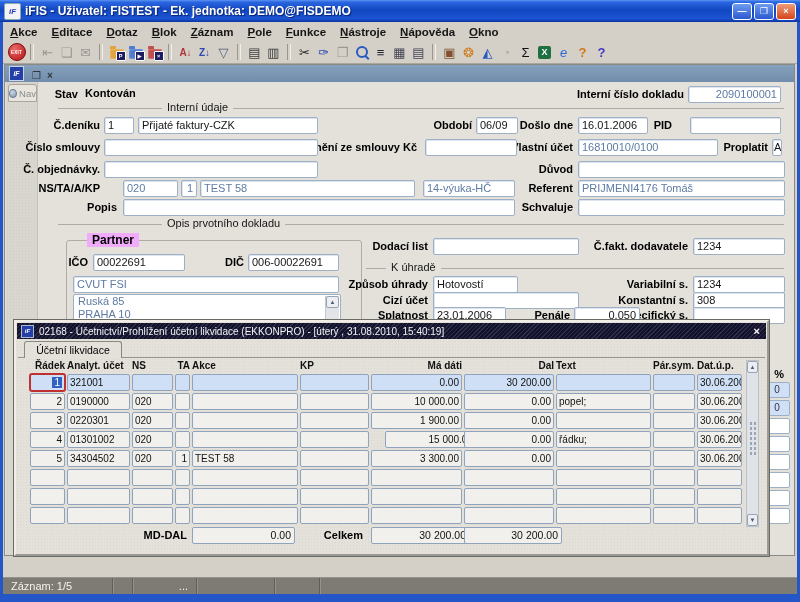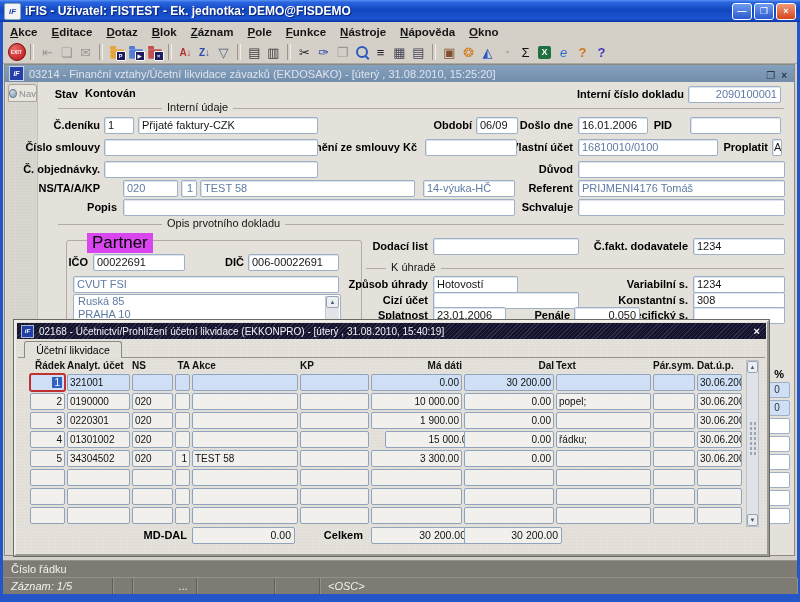--- a/index.html
+++ b/index.html
@@ -61,21 +61,21 @@
   .fld{position:absolute;height:15px;background:#fff;border:1px solid #9db0c6;border-radius:2px;
     font-size:11px;line-height:15px;padding:0 3px;color:#151515;white-space:nowrap;overflow:hidden;z-index:2;
     box-shadow:inset 1px 1px 0 rgba(160,178,202,.35);}
   .fld.blue{color:#5e7ba3;}
   .fld.right{text-align:right;}
   .fld.center{text-align:center;padding:0 1px;}
   .statictext{position:absolute;font-size:11px;font-weight:bold;color:#000;z-index:2;white-space:nowrap;}
   .grp{position:absolute;border-top:1px solid #b0aca4;z-index:1;}
   .grp-label{position:absolute;top:-8px;left:104px;background:#e4e1db;padding:0 5px;font-size:11px;color:#151515;white-space:nowrap;}
   .pbox{position:absolute;border:1px solid #b0aca4;border-radius:3px;z-index:1;}
-  .pbox-label{position:absolute;top:-8px;left:20px;background:#d946ef;padding:0 5px;font-size:17px;font-weight:normal;}
+  .pbox-label{position:absolute;top:-8px;left:20px;background:#f0abfc;padding:0 5px;font-size:12px;font-weight:bold;}
   .addr{position:absolute;left:73px;top:294px;width:266px;height:55px;background:#fff;border:1px solid #9db0c6;border-radius:2px;z-index:2;}
   .addr-line{font-size:11px;color:#5e7ba3;padding:0 4px;line-height:13px;white-space:nowrap;}
   .mini-sb{position:absolute;right:1px;top:1px;width:13px;height:52px;background:#e2e4e8;border-left:1px solid #c0c8d2;}
   .sb-btn{width:13px;height:12px;background:#eceef2;border:1px solid #98a4b4;border-radius:2px;box-sizing:border-box;
     font-size:6px;color:#4a5a74;display:flex;align-items:center;justify-content:center;}
   .side-box{position:absolute;height:14px;width:24px;background:#fff;border:1px solid #9db0c6;border-radius:2px;
     font-size:10px;line-height:14px;text-align:center;color:#334;z-index:2;}
   .side-box.sel{background:#cfe0f6;}
 
   
@@ -104,21 +104,21 @@
     font-size:10.5px;line-height:15px;padding:0 3px;text-align:right;color:#111;}
   .vsb{position:absolute;left:730px;top:38px;width:13px;height:167px;background:#dfe2e6;border:1px solid #b8c0ca;box-sizing:border-box;}
   .vsb .sb-btn{position:absolute;left:0;width:11px;}
   .vsb-thumb{position:absolute;left:2px;top:60px;width:7px;height:34px;
     background-image:radial-gradient(#9aa6b4 1px,transparent 1px);background-size:4px 5px;}
 
   
   .sbar{position:absolute;left:3px;width:794px;height:16px;background:#7d7b73;color:#f4f2ec;font-size:11px;
     display:flex;align-items:center;z-index:40;border-top:1px solid #94918a;}
   #status1{top:560px;}
-  #status2{top:577px;font-style:italic;}
+  #status2{top:577px;}
   .seg{height:100%;display:flex;align-items:center;border-right:1px solid #5f5e57;box-shadow:1px 0 0 #94918a;
     padding:0 8px;box-sizing:border-box;white-space:nowrap;}
   .seg.end{justify-content:flex-end;}
 </style>
 </head>
 <body>
 
 <div id="page">
 
   <div class="b-side" style="left:0;top:22px;width:3px;height:572px;"></div>
@@ -242,21 +242,20 @@
         <span class="g" style="color: rgb(208, 120, 24); font-weight: bold;">?</span>
       </div>
       <div class="ticon">
         <span class="g" style="color: rgb(68, 54, 192); font-weight: bold;">?</span>
       </div>
     </div>
 
   <div id="docwin">
     <div class="doc-title">
       <span class="doc-ico">iF</span>
-      <span class="doc-title-text">03214 - Finanční vztahy/Účetní likvidace závazků (EKDOSAKO) - [úterý , 31.08.2010, 15:25:20]</span>
       <span class="docbtns"><span class="doc-btn">❐</span><span class="doc-btn">×</span></span>
     </div>
     <div class="nav-strip">
       <div class="nav-btn">
         <span class="nav-dot"></span>
         <span>Nav</span>
       </div>
     </div>
   </div>
 
@@ -473,24 +472,20 @@
     <div class="dlg-fld" style="left:355px;top:205px;width:91px;">30 200.00</div>
     <div class="dlg-fld" style="left:448px;top:205px;width:90px;">30 200.00</div>
 
     <div class="vsb">
       <div class="sb-btn" style="top:0;">▲</div>
       <div class="vsb-thumb"></div>
       <div class="sb-btn" style="bottom:0;">▼</div>
     </div>
   </div>
 
-  <div class="sbar" id="status1">
-    <span style="padding-left:8px;">Číslo řádku</span>
-  </div>
   <div class="sbar" id="status2">
     <span class="seg" style="width:110px;">Záznam: 1/5</span>
     <span class="seg" style="width:20px;"></span>
     <span class="seg end" style="width:64px;">...</span>
     <span class="seg" style="width:78px;"></span>
     <span class="seg" style="width:45px;"></span>
-    <span class="seg" style="flex:1;border-right:none;">&lt;OSC&gt;</span>
   </div>
 </div>
 
 </body></html>

